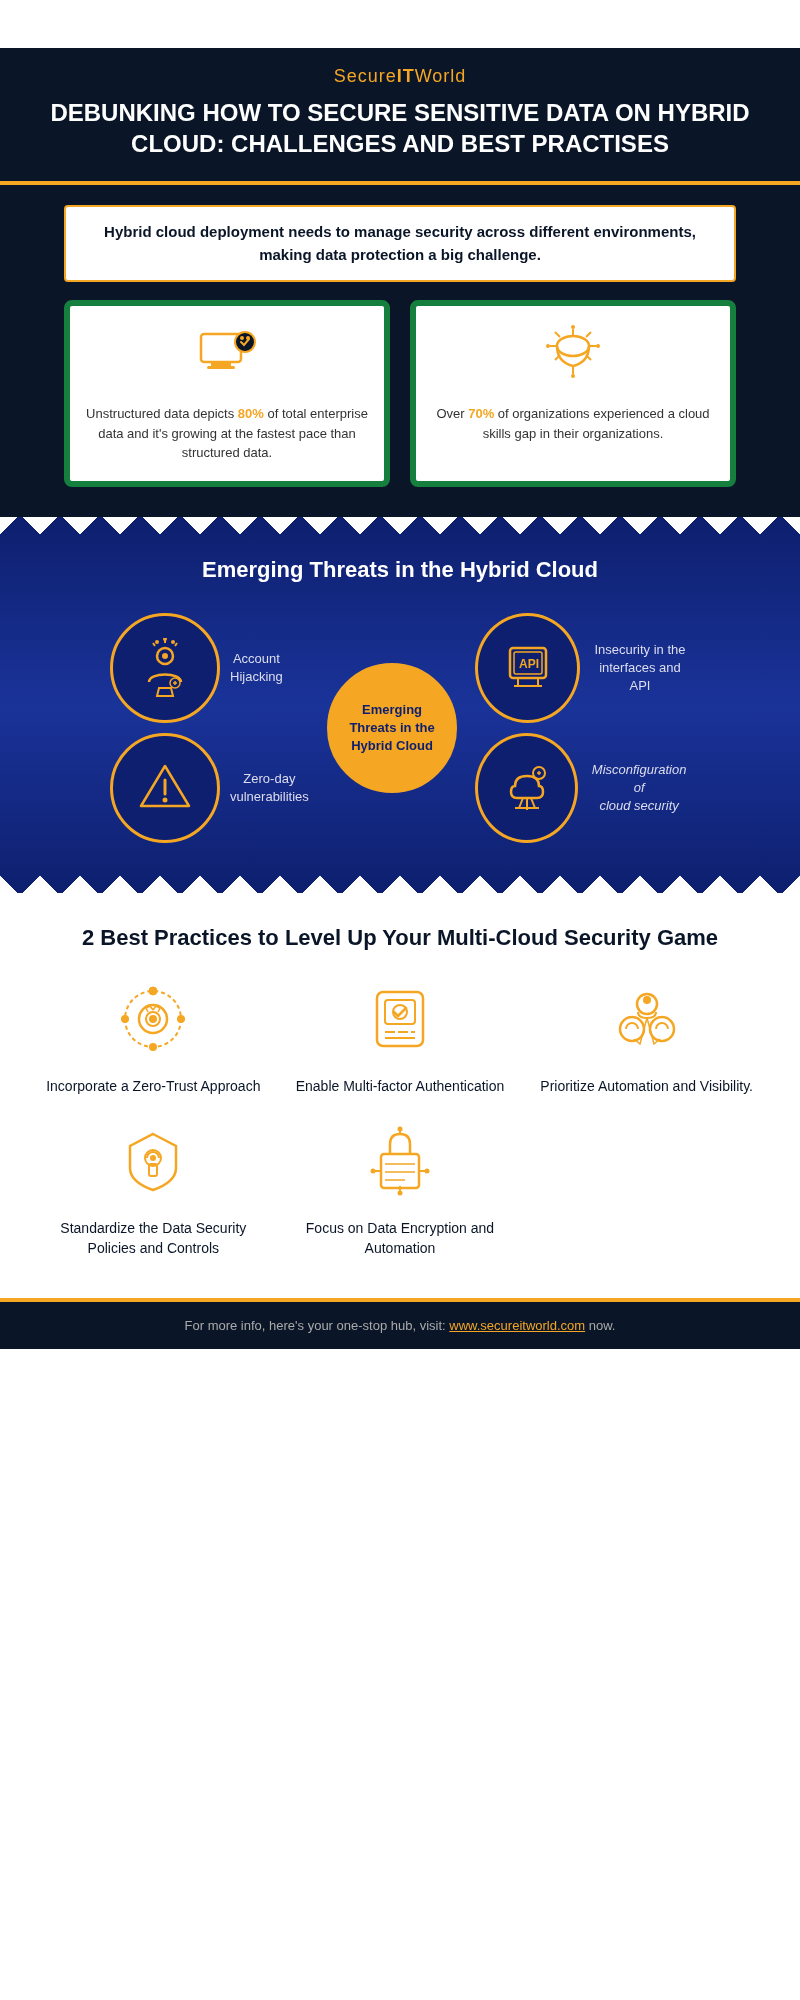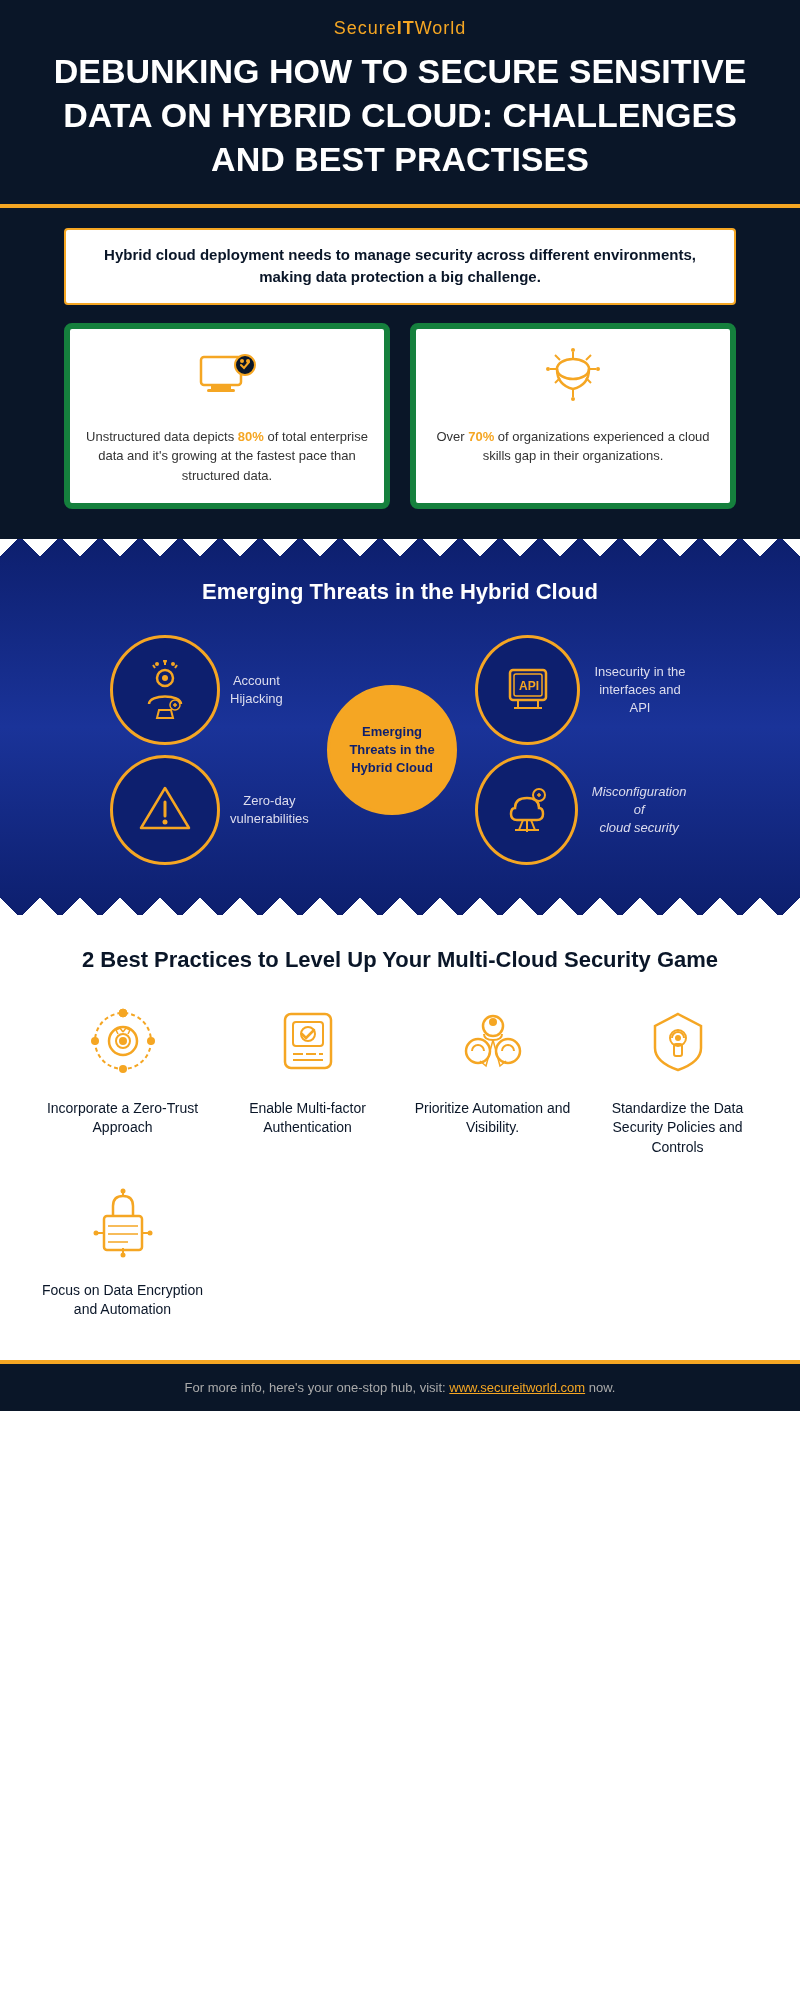--- a/index.html
+++ b/index.html
@@ -7,34 +7,35 @@
       width: 800px;
       font-family: 'Arial', sans-serif;
       background: #fff;
     }
 
     
     .header {
       background: #0a1628;
       text-align: center;
       padding: 18px 40px 22px;
+      margin-top: 48px;
     }
     .brand {
       color: #fff;
       font-size: 18px;
       font-weight: normal;
       letter-spacing: 1px;
       margin-bottom: 10px;
     }
     .brand span {
       color: #f5a623;
     }
     .main-title {
       color: #fff;
-      font-size: 34px;
+      font-size: 24px;
       font-weight: 900;
       text-transform: uppercase;
       line-height: 1.3;
     }
 
     
     .orange-line {
       height: 4px;
       background: #f5a623;
     }
@@ -181,21 +182,21 @@
     }
     .bp-title {
       color: #0a1628;
       font-size: 22px;
       font-weight: bold;
       margin-bottom: 30px;
       line-height: 1.4;
     }
     .bp-grid {
       display: grid;
-      grid-template-columns: 1fr 1fr 1fr 1fr;
+      grid-template-columns: 1fr 1fr 1fr;
       gap: 30px 20px;
     }
     .bp-item {
       display: flex;
       flex-direction: column;
       align-items: center;
       gap: 12px;
     }
     .bp-icon {
       font-size: 48px;

